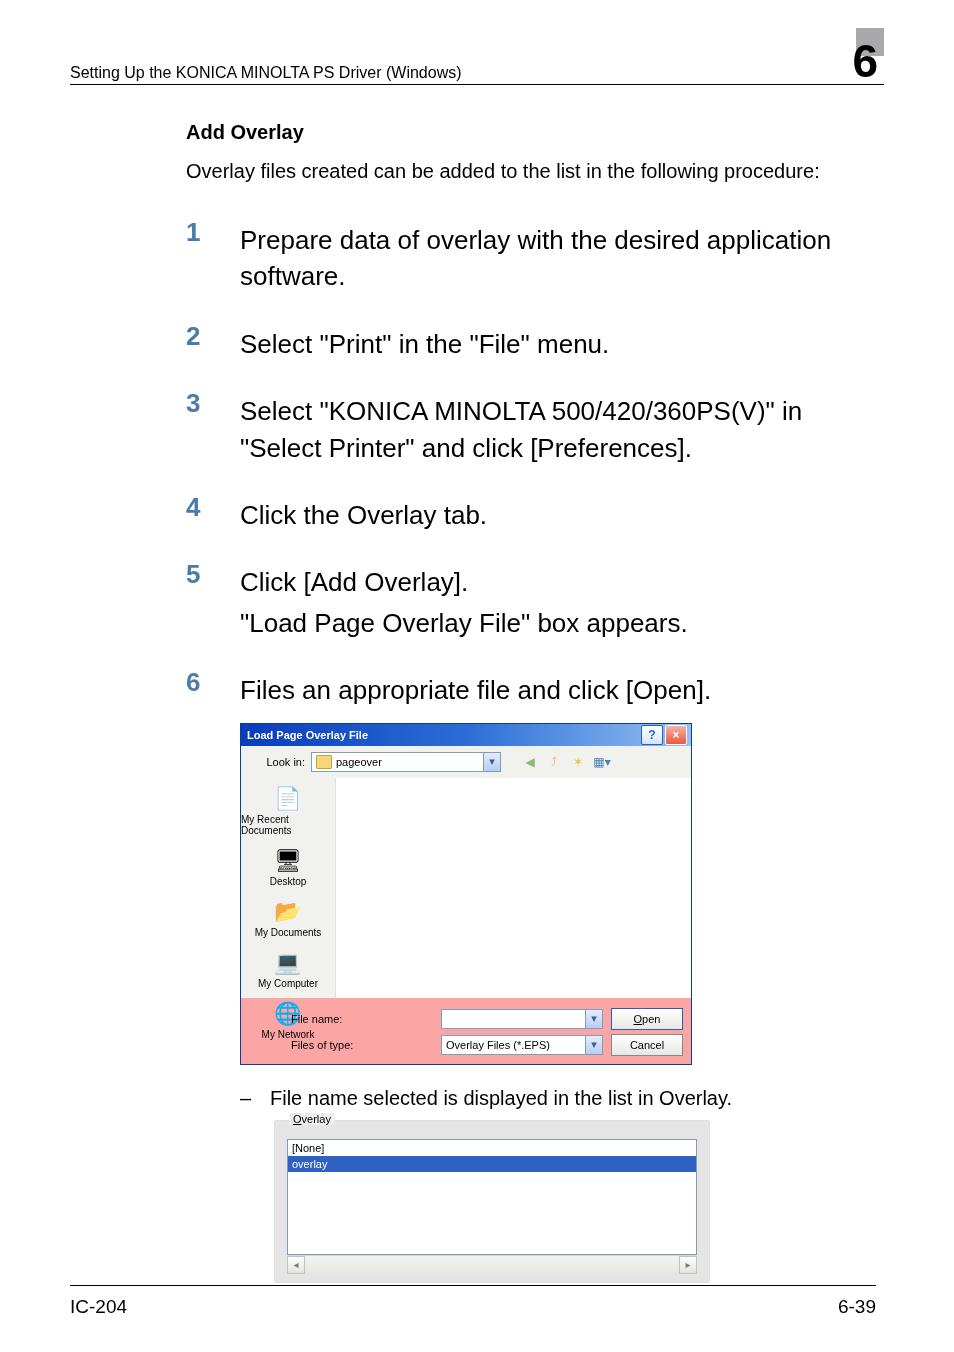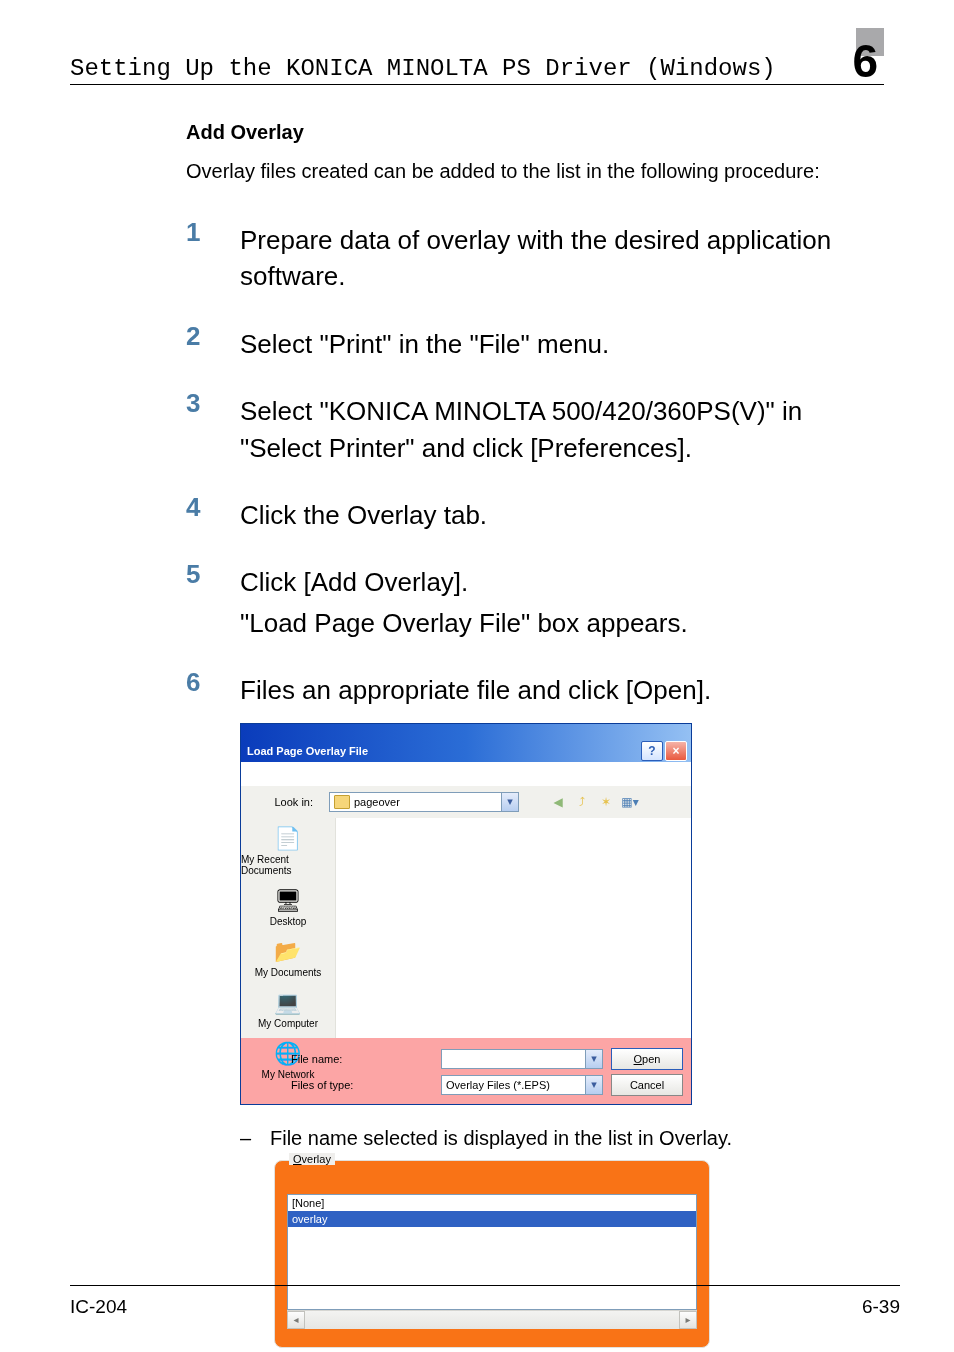--- a/index.html
+++ b/index.html
@@ -17,22 +17,21 @@
     height: 1352px;
   }
   .header-row {
     display: flex;
     align-items: flex-end;
     border-bottom: 1.5px solid #000;
     padding-bottom: 2px;
   }
   .header-title {
     flex: 1;
-    font-size: 24px;
-    font-family: Liberation Mono, monospace;
+    font-size: 16px;
   }
   .chapter-badge {
     position: relative;
     width: 48px;
     height: 50px;
     margin-bottom: -2px;
   }
   .chapter-badge .grey-box {
     position: absolute;
     right: 0;
@@ -116,21 +115,21 @@
     font-size: 11px;
     background: #fff;
     box-shadow: 0 0 0 0 rgba(0,0,0,0);
   }
   .dlg-titlebar {
     background: linear-gradient(90deg,#0a3cbb,#2b6dd6,#94c0f3);
     color: #fff;
     height: 22px;
     display: flex;
     align-items: center;
-    padding: 16px 4px 0 6px;
+    padding: 0 4px 0 6px;
     font-weight: bold;
   }
   .dlg-titlebar .ttl { flex: 1; font-size: 11px; font-weight: bold; }
   .tbtn {
     width: 20px; height: 18px;
     margin-left: 2px;
     background: linear-gradient(#fff,#d4e4ff);
     border: 1px solid #2a5db9;
     border-radius: 2px;
     display: inline-flex;
@@ -142,24 +141,23 @@
   }
   .tbtn.close {
     background: linear-gradient(#f5b3a8,#e9593f);
     border-color: #fff;
     color: #fff;
   }
 
   .dlg-top {
     display: flex;
     align-items: center;
-    padding: 6px 12px;
-    gap: 16px;
+    padding: 6px 4px;
+    gap: 6px;
     background: #f1f1ed;
-    margin-top: 24px;
   }
   .lbl-look { width: 60px; text-align: right; }
   .combo {
     display: flex;
     align-items: center;
     height: 20px;
     border: 1px solid #7f9db9;
     background: #fff;
     padding: 0 0 0 4px;
     box-sizing: border-box;
@@ -240,39 +238,39 @@
     font-family: Tahoma, Arial, sans-serif;
     font-size: 11px;
   }
   .btn.default { border: 1.5px solid #2a5db9; }
 
   
   .overlay-panel-wrap {
     margin-left: 88px;
     margin-top: 10px;
     width: 410px;
-    background: #f97316;
+    background: #e5e5e5;
     border: 1px solid #e2e0dc;
-    border-radius: 8px;
-    padding: 10px 12px 18px 12px;
+    border-radius: 2px;
+    padding: 10px 12px 8px 12px;
     position: relative;
   }
   .overlay-panel-wrap .legend {
     position: absolute;
     top: -8px;
     left: 14px;
     background: #efeeec;
     padding: 0 4px;
     font-family: Tahoma, Arial, sans-serif;
     font-size: 11px;
     color: #000;
   }
   .overlay-panel-wrap .legend u { text-decoration: underline; }
   .ov-list {
-    margin-top: 23px;
+    margin-top: 8px;
     height: 116px;
     width: 100%;
     border: 1px solid #7f9db9;
     background: #fff;
     box-sizing: border-box;
     font-family: Tahoma, Arial, sans-serif;
     font-size: 11px;
   }
   .ov-item {
     padding: 1px 4px;
@@ -296,21 +294,21 @@
     box-sizing: border-box;
     display: inline-flex; align-items: center; justify-content: center;
     color: #7a7a76;
     font-size: 10px;
   }
 
   .footer {
     position: absolute;
     bottom: 34px;
     left: 70px;
-    right: 54px;
+    right: 78px;
     border-top: 1px solid #000;
     padding-top: 10px;
     display: flex;
     font-size: 19px;
   }
   .footer .fl { flex: 1; }
 </style>
 </head>
 <body>
 

